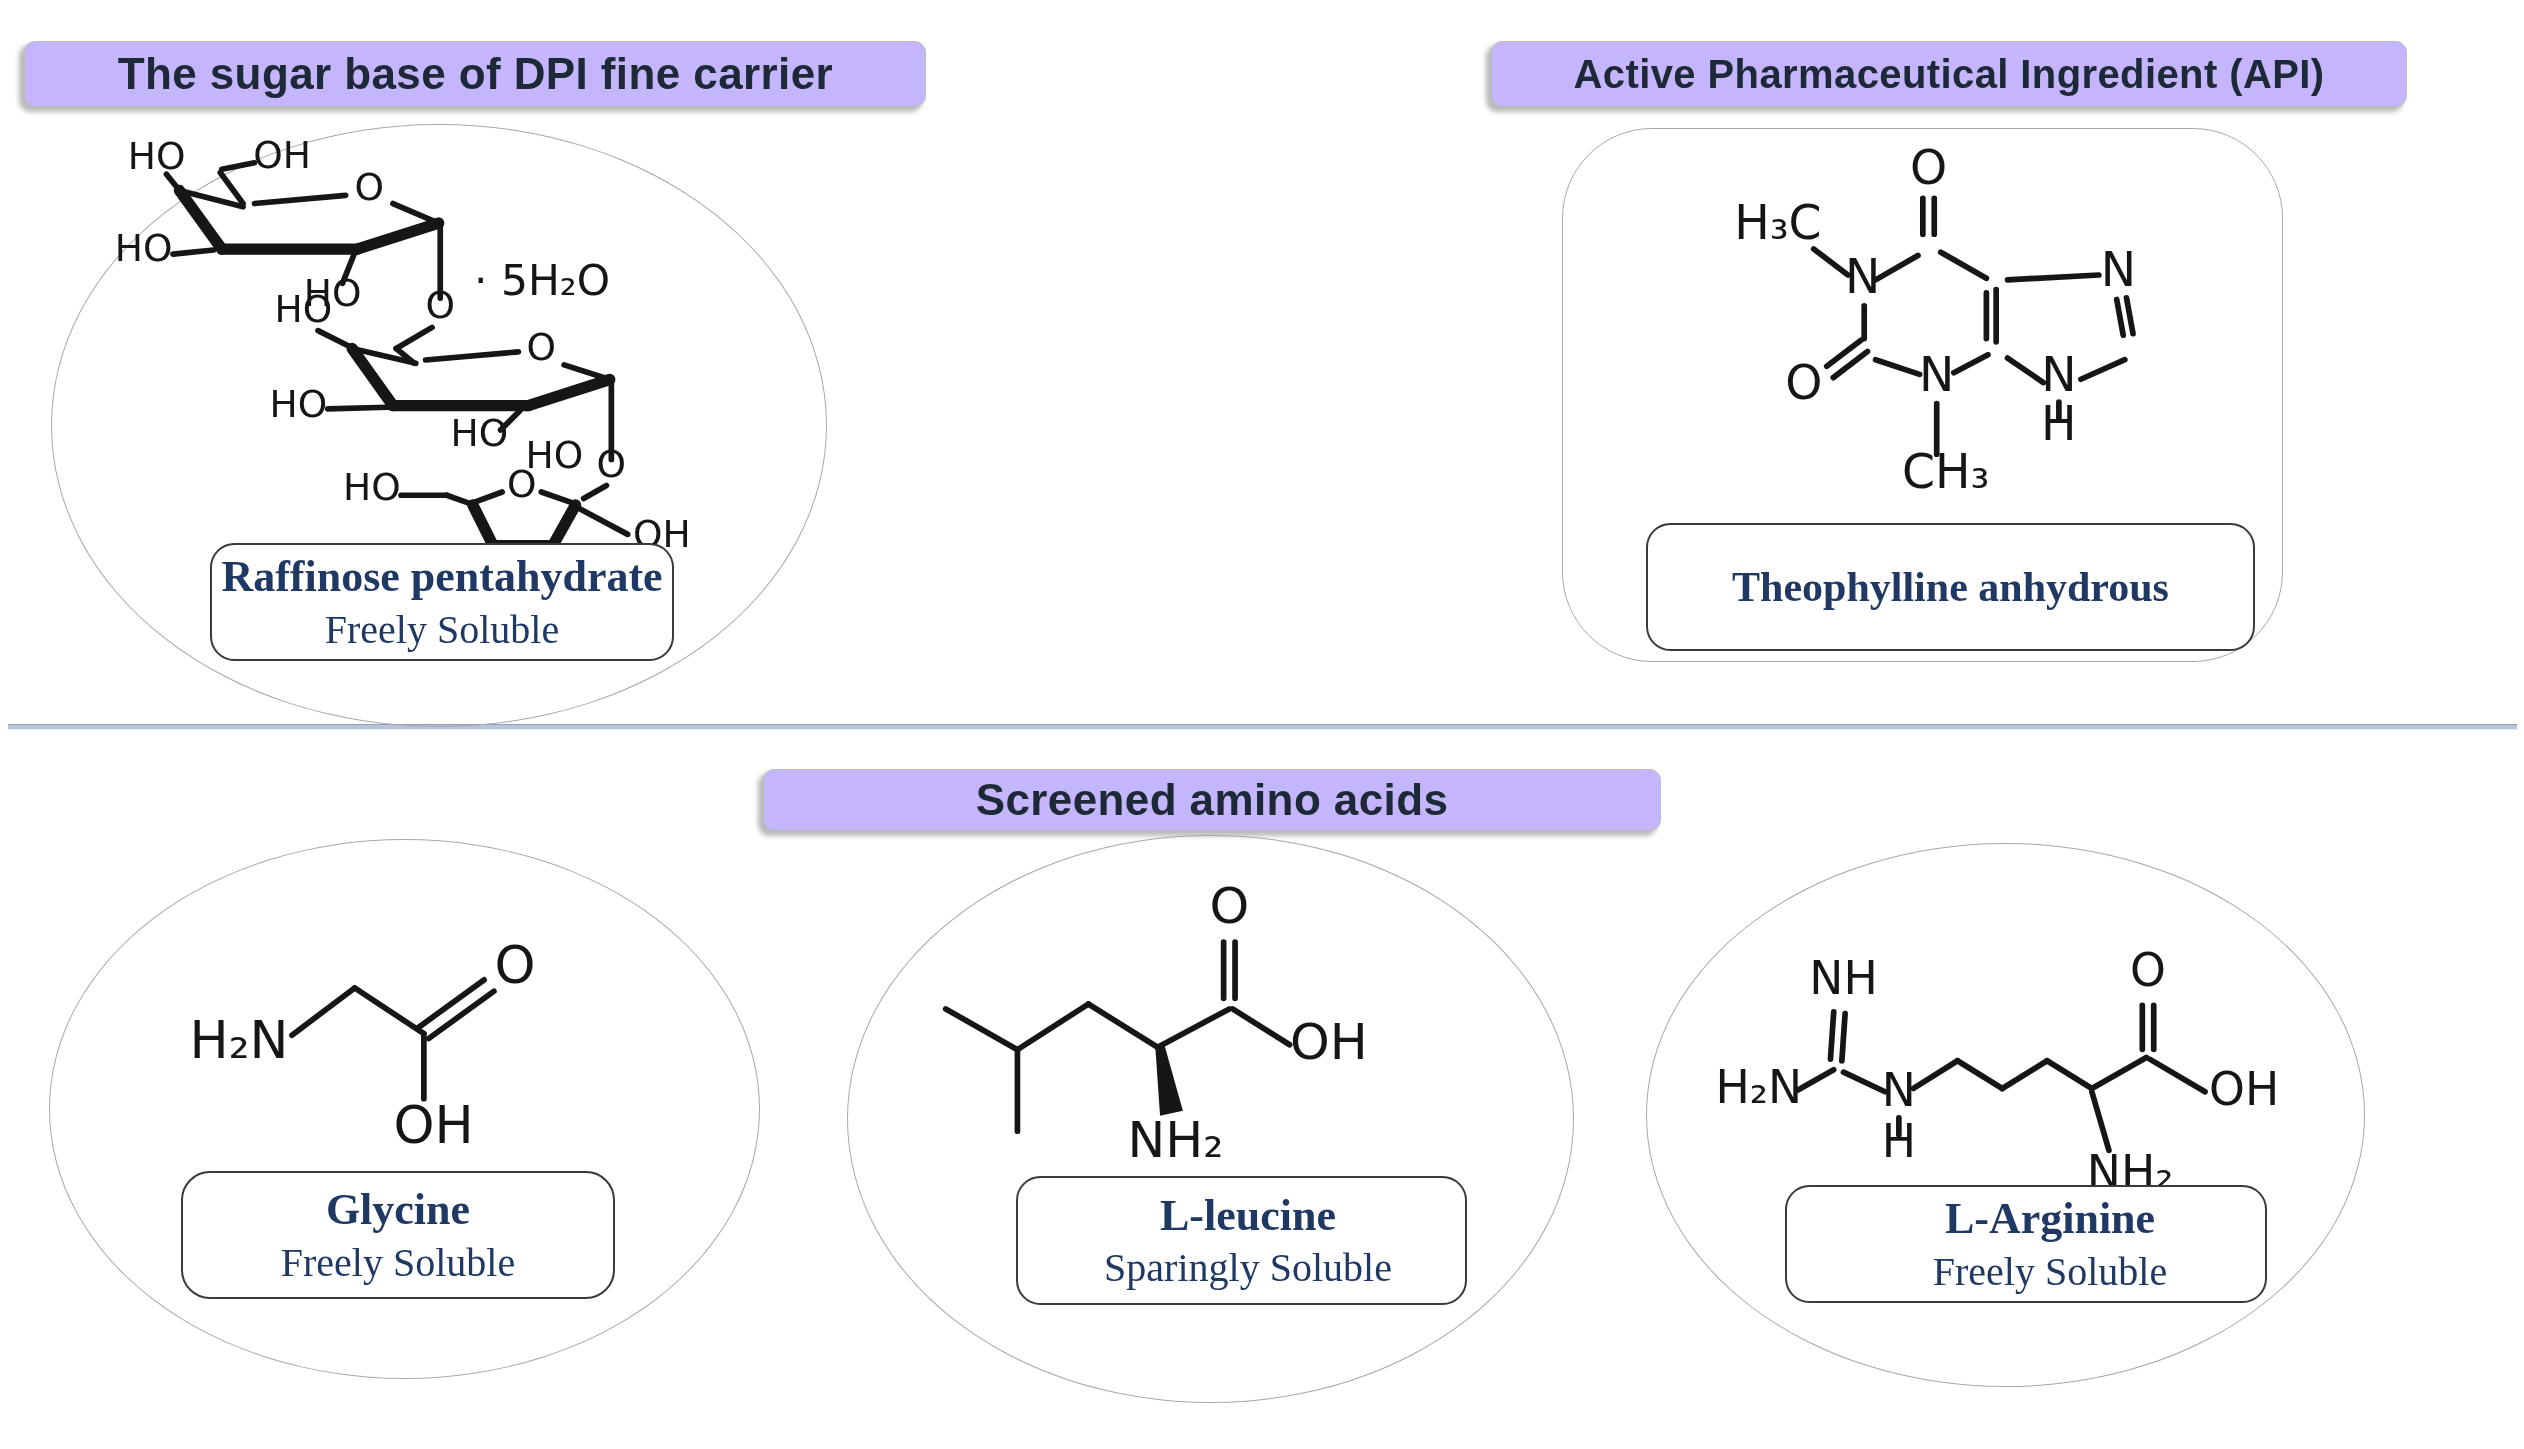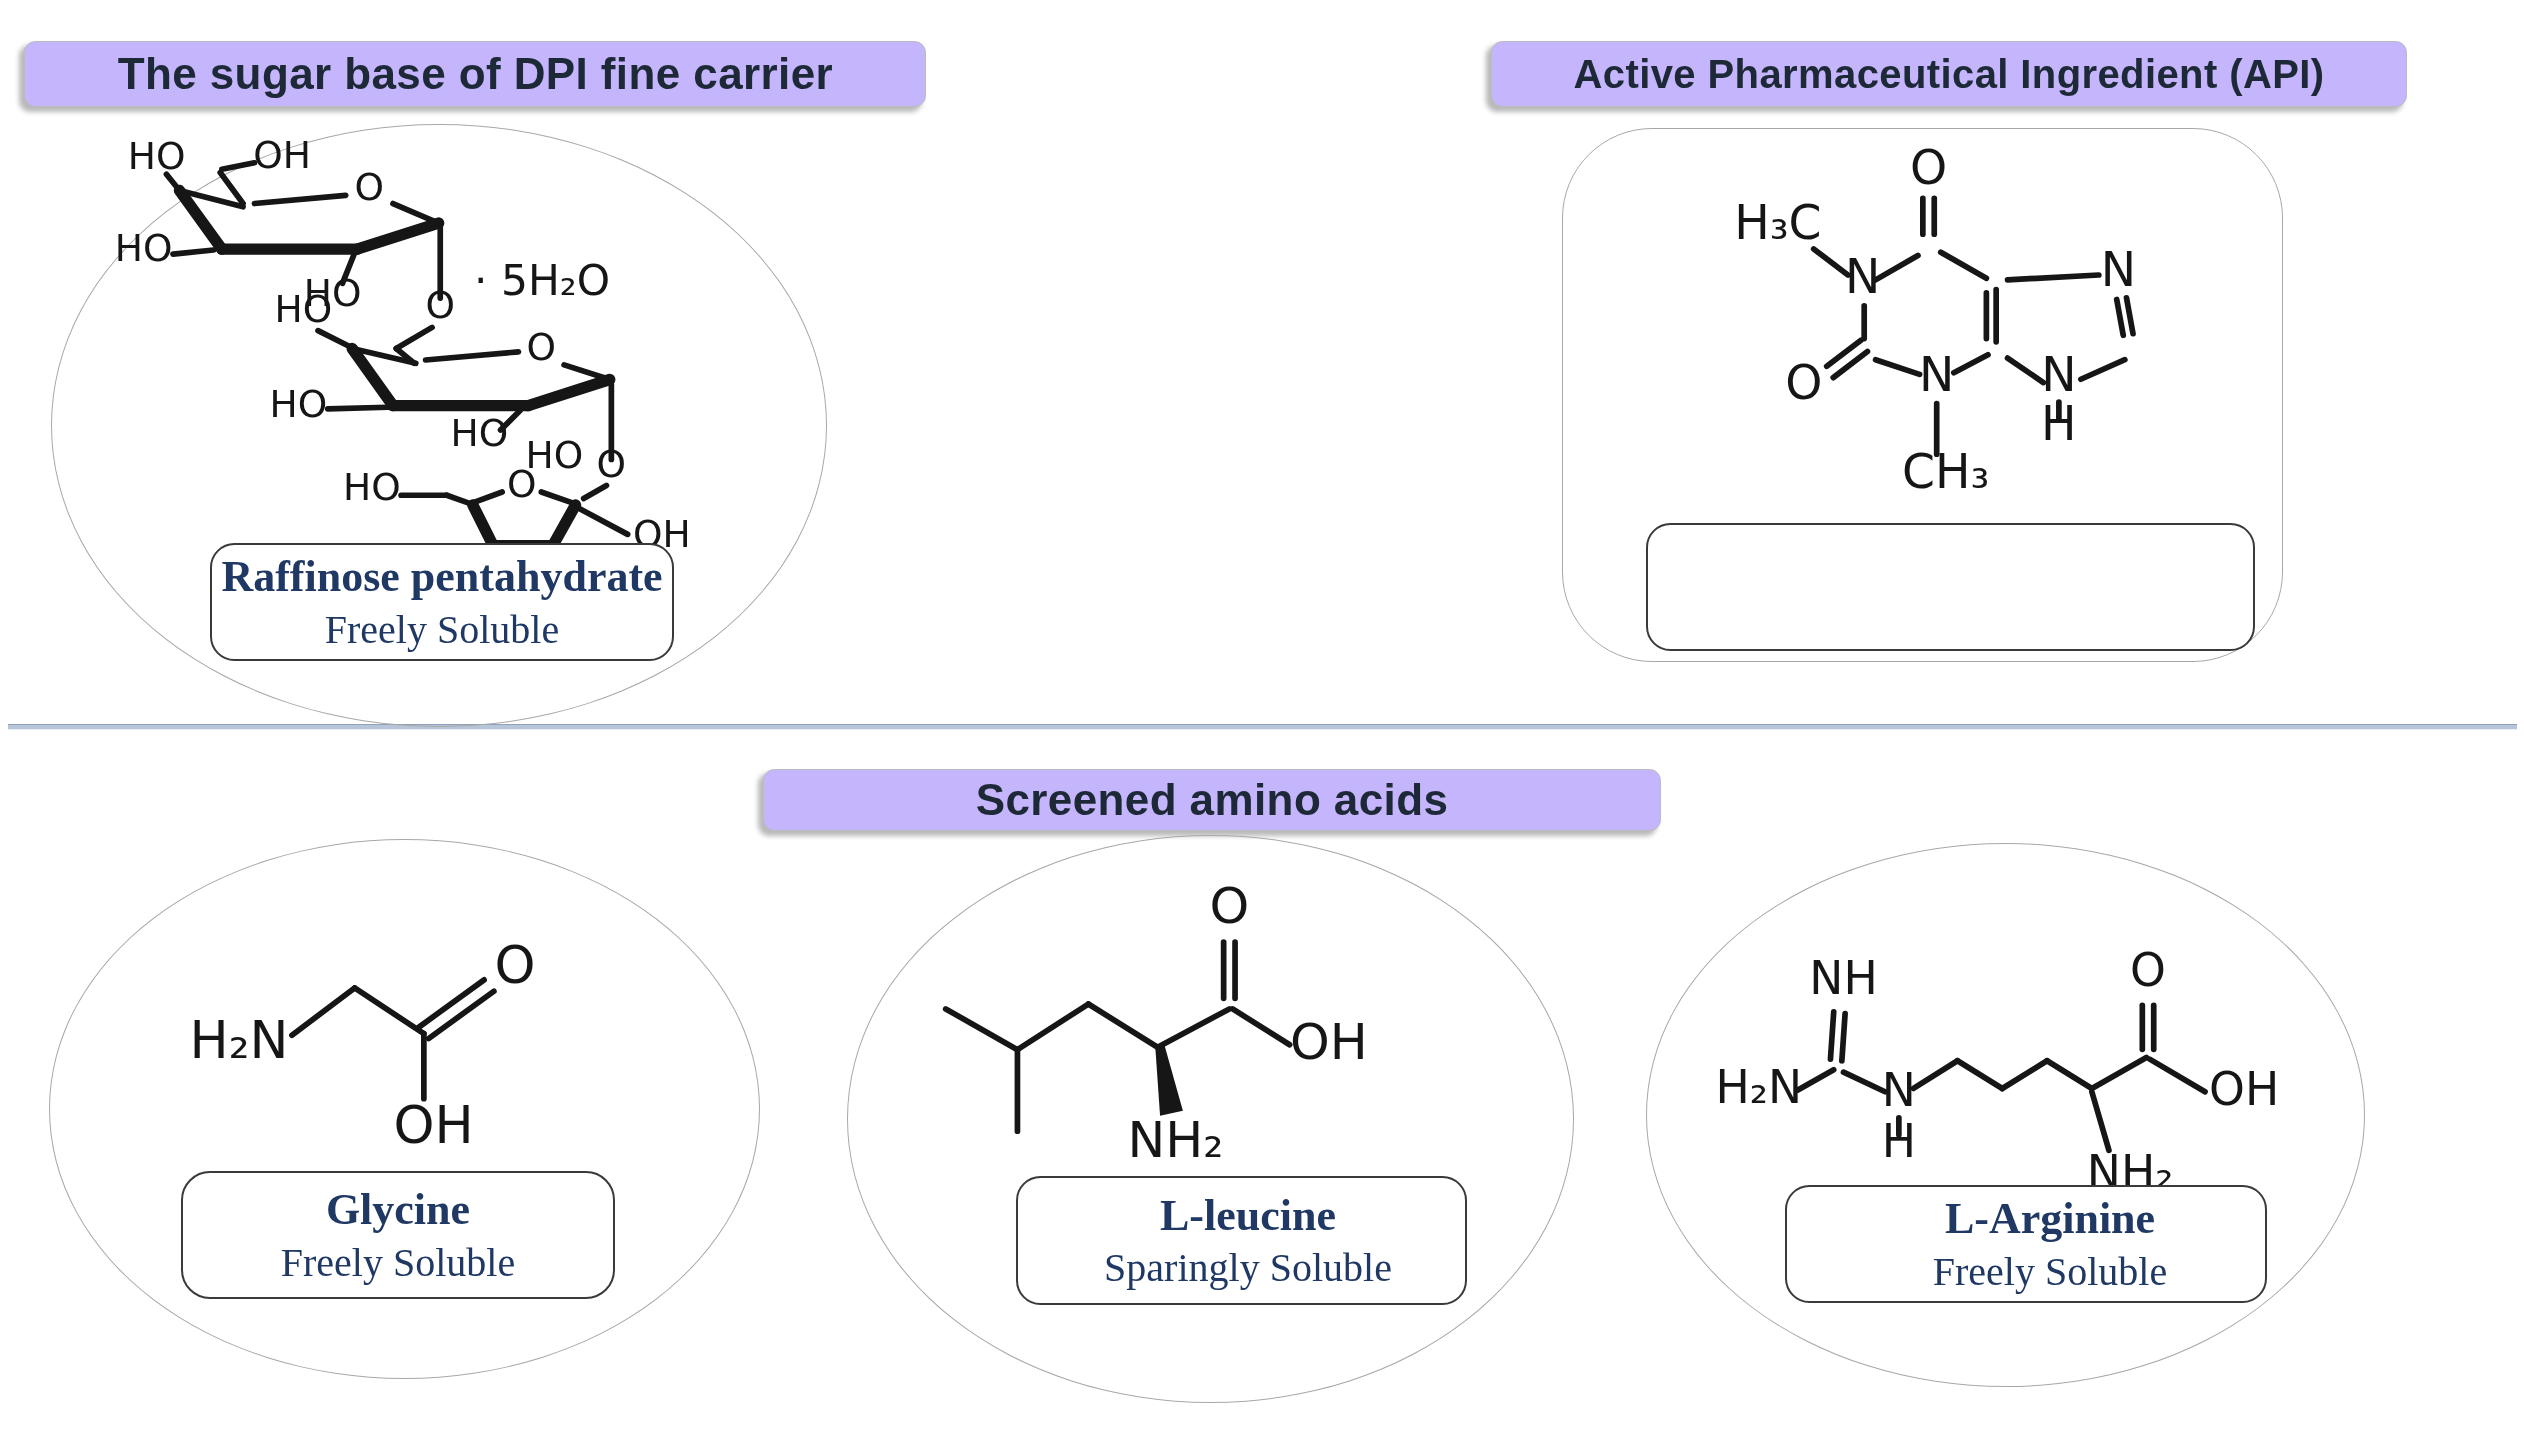--- a/index.html
+++ b/index.html
@@ -141,20 +141,21 @@
     <text x="337" y="66" text-anchor="middle" font-size="58" class="atom">O</text>
     <text x="347" y="320" text-anchor="middle" font-size="58" class="atom">N</text>
     <text x="358" y="440" text-anchor="middle" font-size="58" class="atom">CH₃</text>
     <text x="184" y="330" text-anchor="middle" font-size="58" class="atom">O</text>
     <text x="570" y="192" text-anchor="middle" font-size="58" class="atom">N</text>
     <text x="497" y="320" text-anchor="middle" font-size="58" class="atom">N</text>
     <text x="497" y="380" text-anchor="middle" font-size="58" class="atom">H</text>
   </svg>
 
 <div class="abs card" style="left:1646px;top:523px;width:605px;height:124px;">
+  <div class="c-name" style="font-size:42px;">Theophylline anhydrous</div>
 </div>
 
 <div class="abs title-box" style="left:763px;top:769px;width:896px;height:60px;">
   <span>Screened amino acids</span>
 </div>
 
 <div class="abs ellipse" style="left:49px;top:839px;width:709px;height:538px;"></div>
 <svg style="left:147px;top:921px;" width="456" height="261" viewBox="0 0 560 320">
   <line class="bond" x1="178" y1="140" x2="255" y2="82"></line>
   <line class="bond" x1="255" y1="82" x2="340" y2="138"></line>

